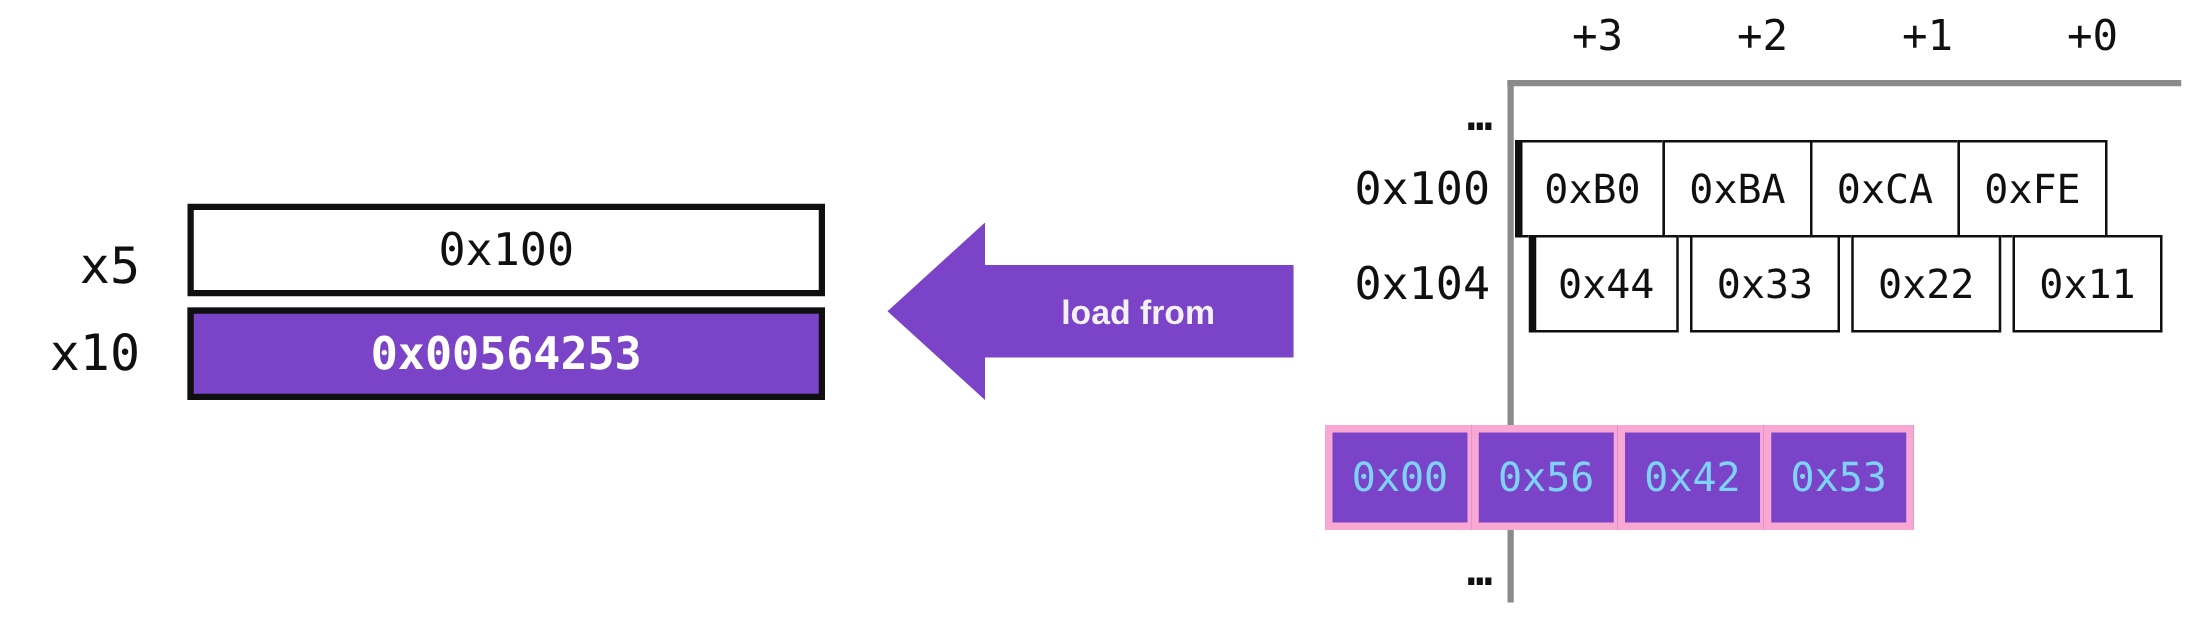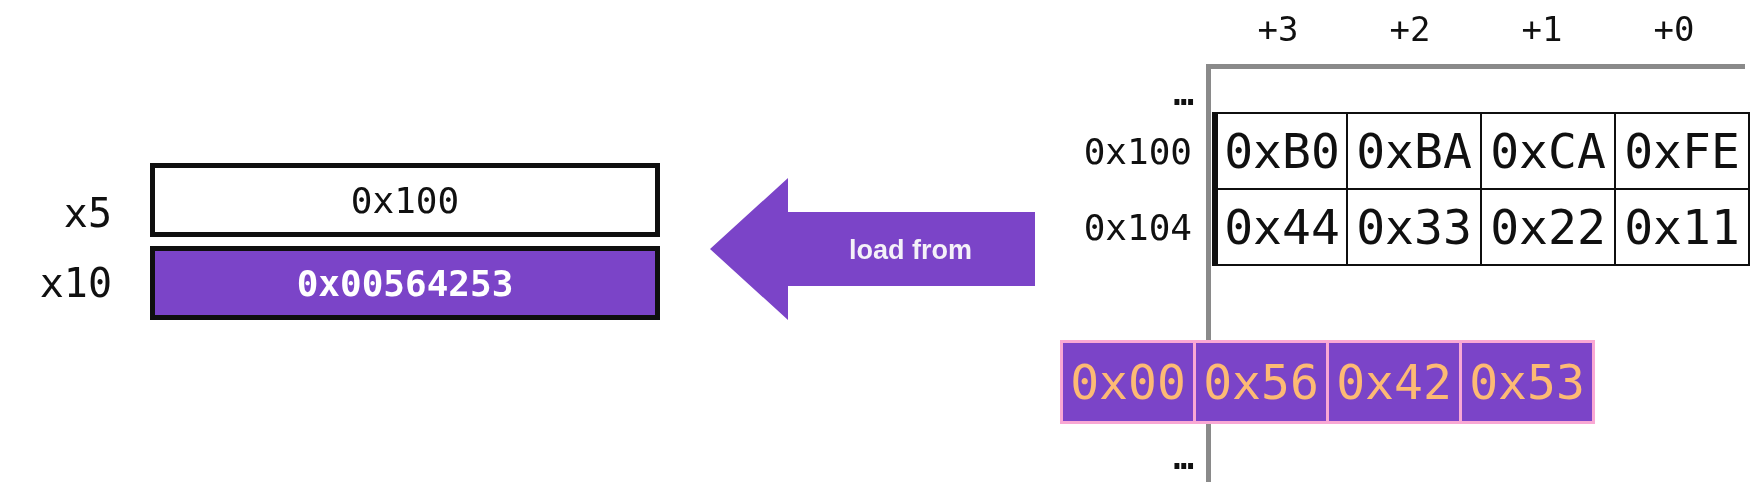--- a/index.html
+++ b/index.html
@@ -39,27 +39,27 @@
   .ellipsis{
     position:absolute;left:1060px;width:132px;text-align:right;
     font-size:34px;font-weight:bold;letter-spacing:-2px;
   }
   .mrow{position:absolute;left:1060px;height:78px;display:flex;}
   .addr{
     width:132px;padding-right:20px;text-align:right;
     display:flex;align-items:center;justify-content:flex-end;font-size:36px;
   }
   .cell{
-    width:136px;box-sizing:border-box;border:2px solid #0f0f0f;margin-left:-2px;
-    display:flex;align-items:center;justify-content:center;font-size:48px;
+    width:120px;box-sizing:border-box;border:2px solid #0f0f0f;margin-left:-2px;
+    display:flex;align-items:center;justify-content:center;font-size:32px;
     background:#ffffff;
   }
   .cell.c0{border-left:6px solid #0f0f0f;margin-left:0;}
   .mrow.hl .cell{
-    border:3px solid #f9a8d4;margin-left:-3px;background:#7b44c8;color:#fdba74;
+    border:6px solid #f9a8d4;margin-left:-3px;background:#7b44c8;color:#7dd3fc;
   }
   .mrow.hl .cell.c0{margin-left:0;}
 </style>
 </head>
 <body>
 
 <div class="canvas">
 
   <div class="reg-label" style="top:193px;">x5</div>
   <div class="reg-box" style="top:163px;">
@@ -90,21 +90,21 @@
   <div class="ellipsis" style="top:437px;">…</div>
 
   <div class="mrow" style="top:112px;">
     <div class="addr">0x100</div>
     <div class="cell c0">0xB0</div>
     <div class="cell">0xBA</div>
     <div class="cell">0xCA</div>
     <div class="cell">0xFE</div>
   </div>
 
-  <div class="mrow" style="top:188px;">
+  <div class="mrow" style="top:188px;gap:11px;">
     <div class="addr">0x104</div>
     <div class="cell c0">0x44</div>
     <div class="cell">0x33</div>
     <div class="cell">0x22</div>
     <div class="cell">0x11</div>
   </div>
 
 
   <div class="mrow hl" style="top:340px;height:84px;">
     <div class="cell c0">0x00</div>

